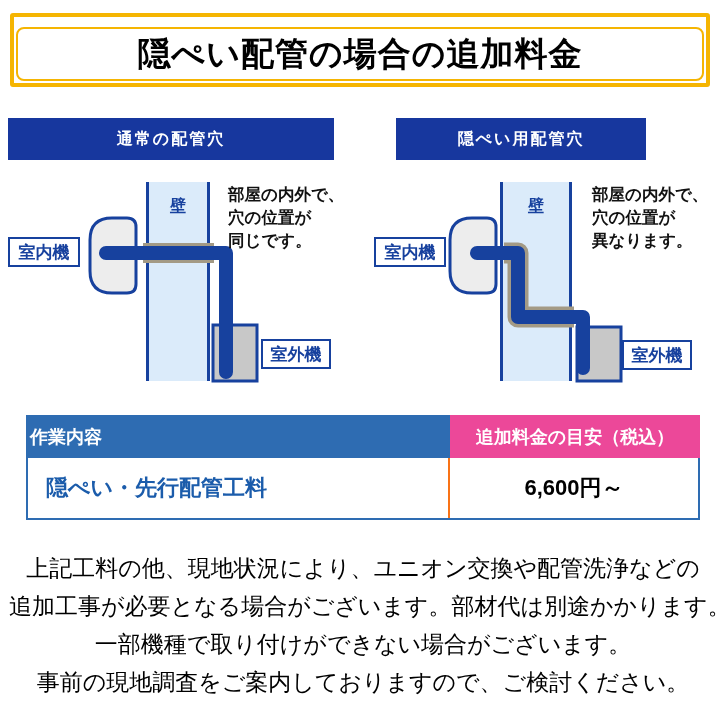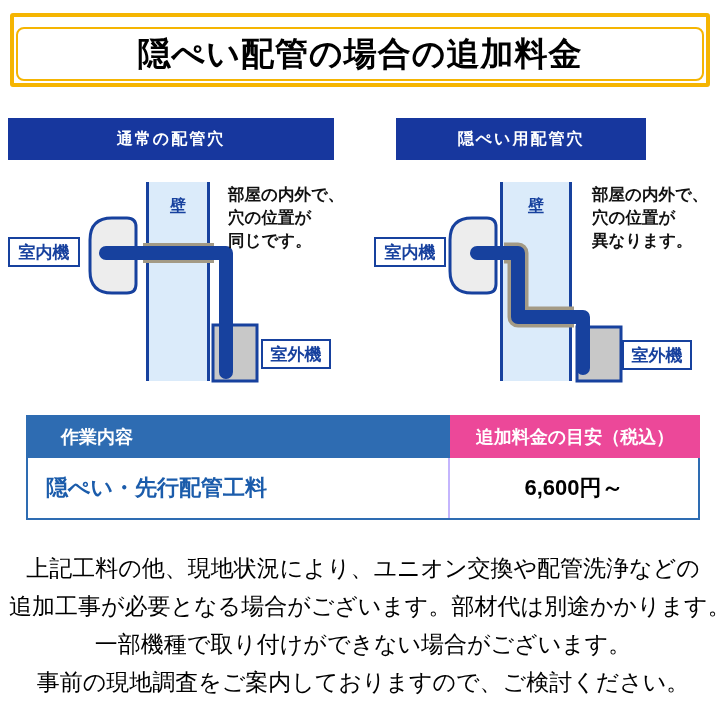--- a/index.html
+++ b/index.html
@@ -37,25 +37,25 @@
     justify-content:center; white-space:nowrap; }
   .diagram.left .indoor-label { left:8px; top:127px; width:72px; }
   .diagram.left .outdoor-label { left:261px; top:229px; width:70px; }
   .diagram.right .indoor-label { left:14px; top:127px; width:72px; }
   .diagram.right .outdoor-label { left:262px; top:230px; width:70px; }
 
   
   .price-table { position:absolute; left:26px; top:415px; width:674px; }
   .thead { display:flex; height:43px; }
   .th-left { width:424px; background:#2E6CB2; color:#fff; font-size:18px; font-weight:bold;
-    display:flex; align-items:center; padding-left:35px; }
+    display:flex; align-items:center; padding-left:4px; }
   .th-right { flex:1; background:#ec4899; color:#fff; font-size:18px; font-weight:bold;
     display:flex; align-items:center; justify-content:center; }
   .trow { display:flex; height:62px; border:2px solid #2E6CB2; border-top:none; background:#fff; }
-  .td-left { width:422px; border-right:2px solid #c4b5fd; display:flex; align-items:center;
+  .td-left { width:422px; border-right:2px solid #f97316; display:flex; align-items:center;
     padding-left:18px; color:#1B5CAB; font-size:22px; font-weight:bold; }
   .td-right { flex:1; display:flex; align-items:center; justify-content:center;
     color:#000; font-size:22px; font-weight:bold;border-radius:21px; }
 
   
   .footer { position:absolute; left:9px; top:549px; width:708px; }
   .footer-line { font-size:23px; color:#000; line-height:38px; white-space:nowrap;text-align:center; }
 </style>
 </head>
 <body>

